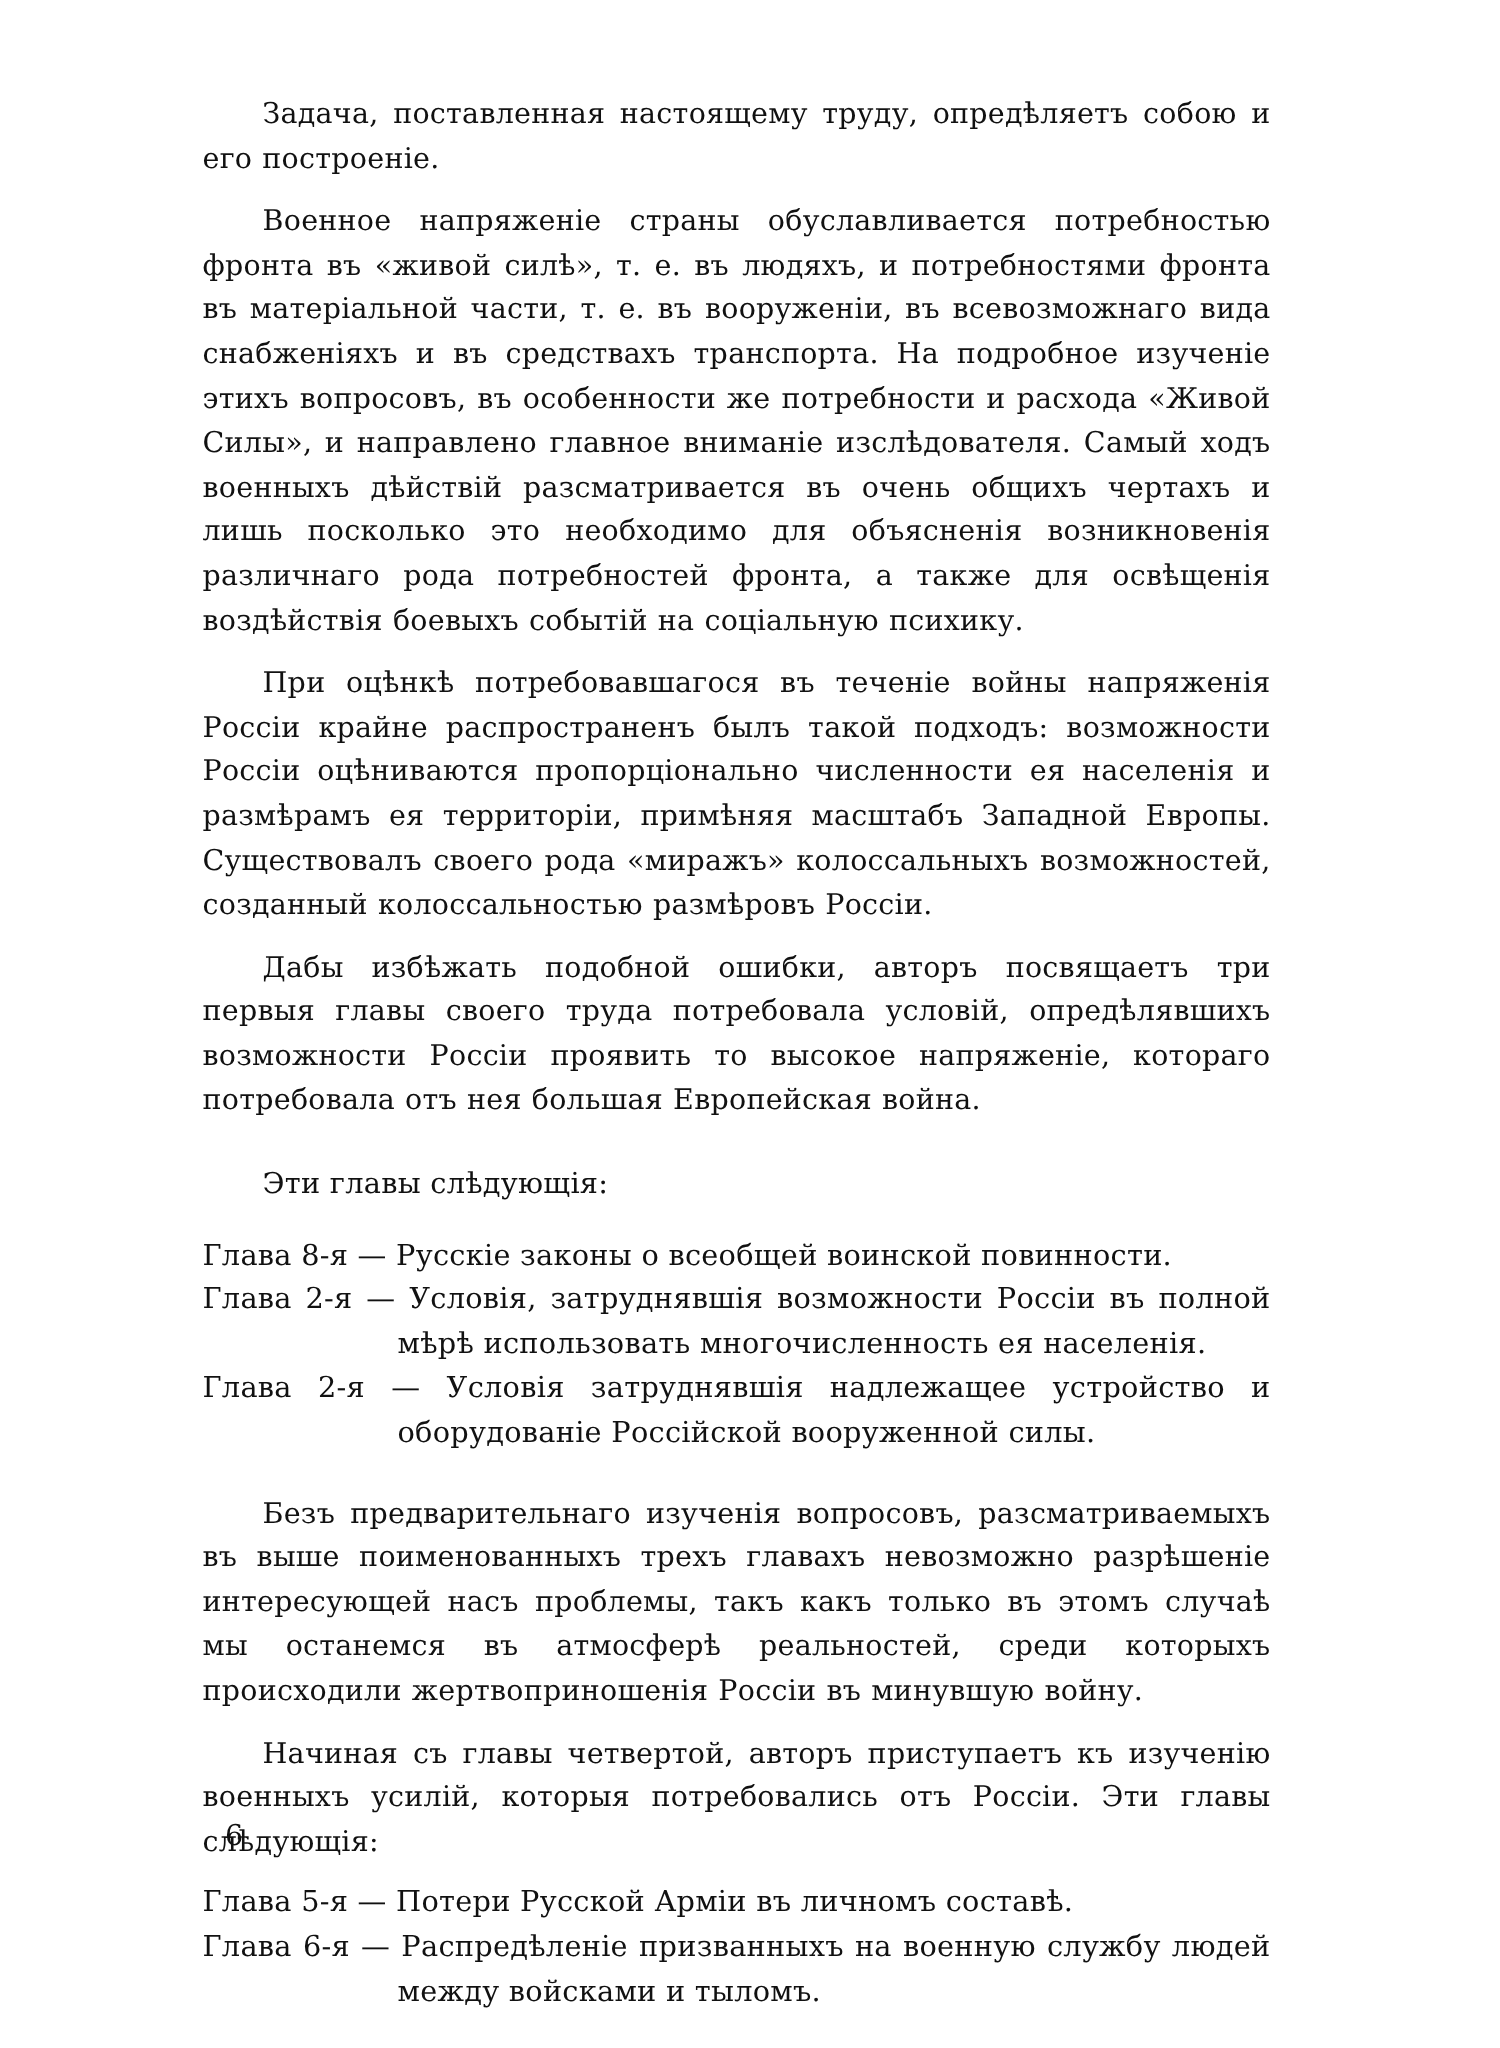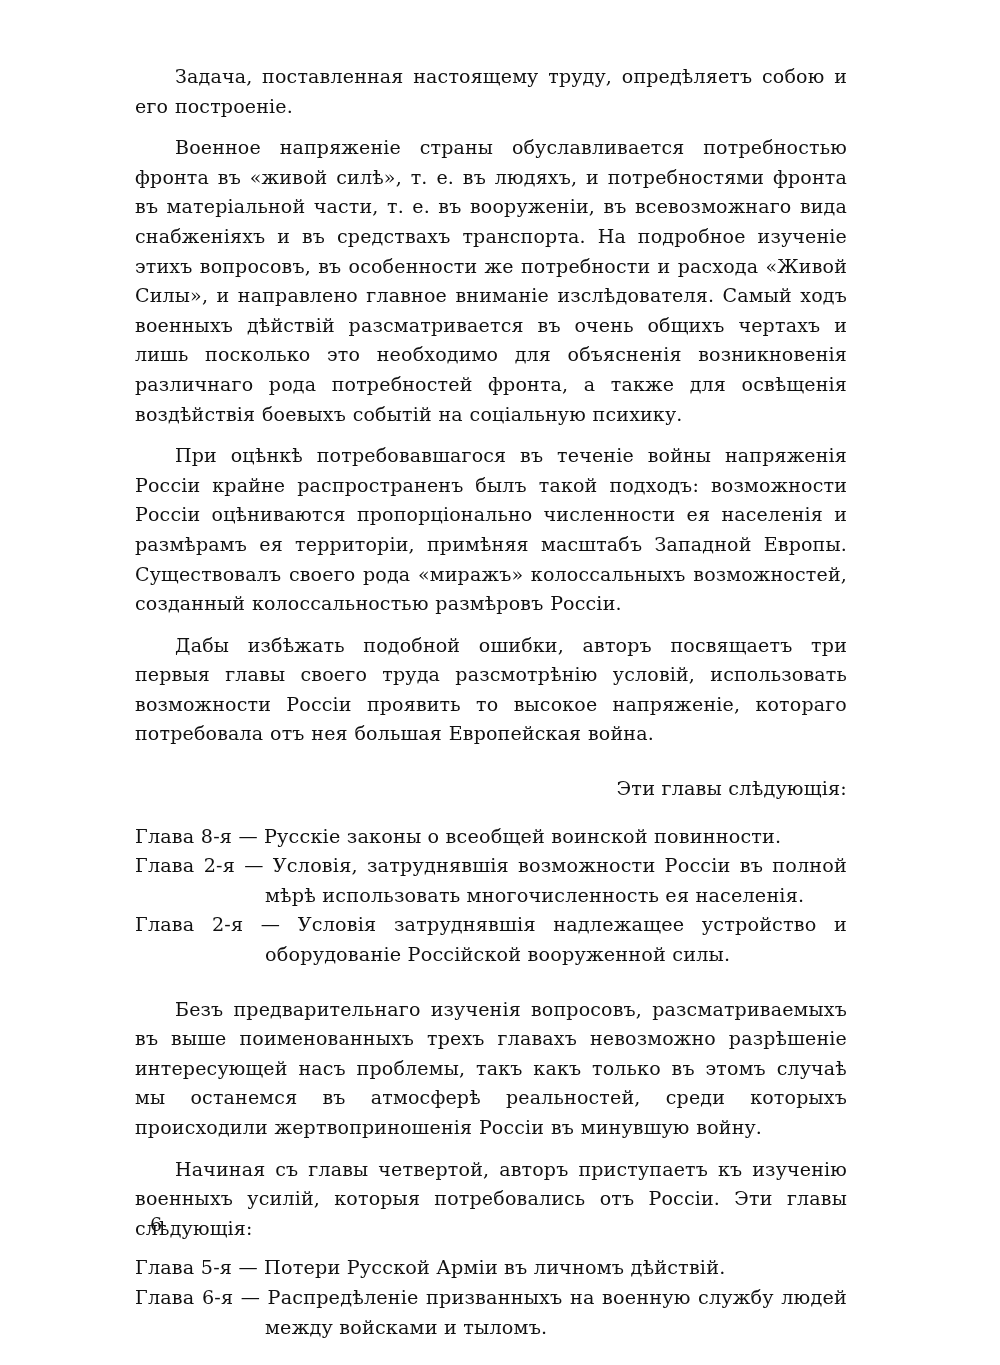--- a/index.html
+++ b/index.html
@@ -44,21 +44,21 @@
     margin-top: 12px;
   }
 
   
   p.leadin {
     margin: 0;
     font-size: 19.2px;
     line-height: 29.6px;
     letter-spacing: 0.18px;
     text-indent: 40px;
-    text-align: right;
+    text-align: left;
   }
 
   .spacer-lg { height: 25px; }
   .spacer-md { height: 18px; }
   .spacer-sm { height: 10px; }
 
   
   .chapter {
     font-size: 19.2px;
     line-height: 29.6px;
@@ -99,21 +99,21 @@
 </head>
 <body>
 
 <div class="page">
 
   <div class="textblock">
 
     <p class="body">Задача, поставленная настоящему труду, опредѣляетъ собою и его построеніе.</p>
     <p class="body">Военное напряженіе страны обуславливается потребностью фронта въ «живой силѣ», т. е. въ людяхъ, и потребностями фронта въ матеріальной части, т. е. въ вооруженіи, въ всевозможнаго вида снабженіяхъ и въ средствахъ транспорта. На подробное изученіе этихъ вопросовъ, въ особенности же потребности и расхода «Живой Силы», и направлено главное вниманіе изслѣдователя. Самый ходъ военныхъ дѣйствій разсматривается въ очень общихъ чертахъ и лишь посколько это необходимо для объясненія возникновенія различнаго рода потребностей фронта, а также для освѣщенія воздѣйствія боевыхъ событій на соціальную психику.</p>
     <p class="body">При оцѣнкѣ потребовавшагося въ теченіе войны напряженія Россіи крайне распространенъ былъ такой подходъ: возможности Россіи оцѣниваются пропорціонально численности ея населенія и размѣрамъ ея территоріи, примѣняя масштабъ Западной Европы. Существовалъ своего рода «миражъ» колоссальныхъ возможностей, созданный колоссальностью размѣровъ Россіи.</p>
-    <p class="body">Дабы избѣжать подобной ошибки, авторъ посвящаетъ три первыя главы своего труда разсмотрѣнію условій, использовать возможности Россіи проявить то высокое напряженіе, котораго потребовала отъ нея большая Европейская война.</p>
+    <p class="body">Дабы избѣжать подобной ошибки, авторъ посвящаетъ три первыя главы своего труда потребовала условій, опредѣлявшихъ возможности Россіи проявить то высокое напряженіе, котораго потребовала отъ нея большая Европейская война.</p>
 
     <div class="spacer-lg"></div>
 
     <p class="leadin">Эти главы слѣдующія:</p>
 
     <div class="spacer-md"></div>
 
     <p class="chapter">
       <span class="label">Глава 8-я</span><span class="dash">&nbsp;<span>—</span>&nbsp;</span><span class="title">Русскіе законы о всеобщей воинской повинности.</span>
     </p>
@@ -128,21 +128,21 @@
 
     <div class="spacer-lg"></div>
 
     <p class="body">Безъ предварительнаго изученія вопросовъ, разсматриваемыхъ въ выше поименованныхъ трехъ главахъ невозможно разрѣшеніе интересующей насъ проблемы, такъ какъ только въ этомъ случаѣ мы останемся въ атмосферѣ реальностей, среди которыхъ происходили жертвоприношенія Россіи въ минувшую войну.</p>
     <p class="body">Начиная съ главы четвертой, авторъ приступаетъ къ изученію военныхъ усилій, которыя потребовались отъ Россіи. Эти главы слѣдующія:</p>
 
     <div class="spacer-sm"></div>
 
 
     <p class="chapter">
-      <span class="label">Глава 5-я</span><span class="dash">&nbsp;<span>—</span>&nbsp;</span><span class="title">Потери Русской Арміи въ личномъ дѣйствій.</span>
+      <span class="label">Глава 5-я</span><span class="dash">&nbsp;<span>—</span>&nbsp;</span><span class="title">Потери Русской Арміи въ личномъ составѣ.</span>
     </p>
 
     <p class="chapter">
       <span class="label">Глава 6-я</span><span class="dash">&nbsp;<span>—</span>&nbsp;</span><span class="title">Распредѣленіе призванныхъ на военную службу людей между войсками и тыломъ.</span>
     </p>
 
   </div>
 
   <div class="page-number">6</div>
 

